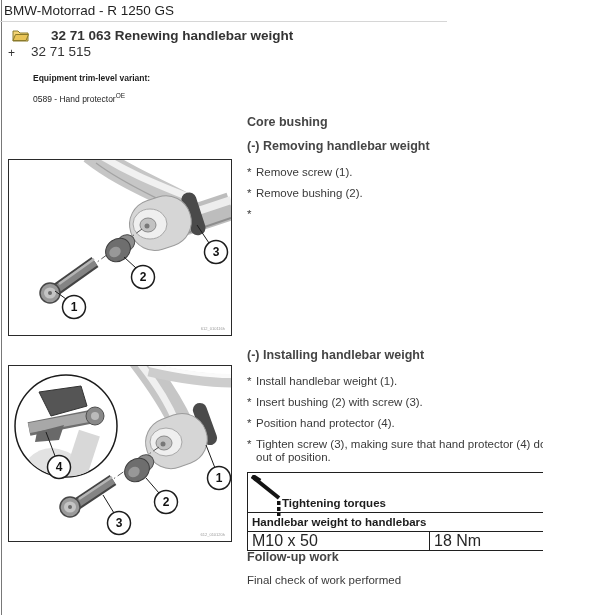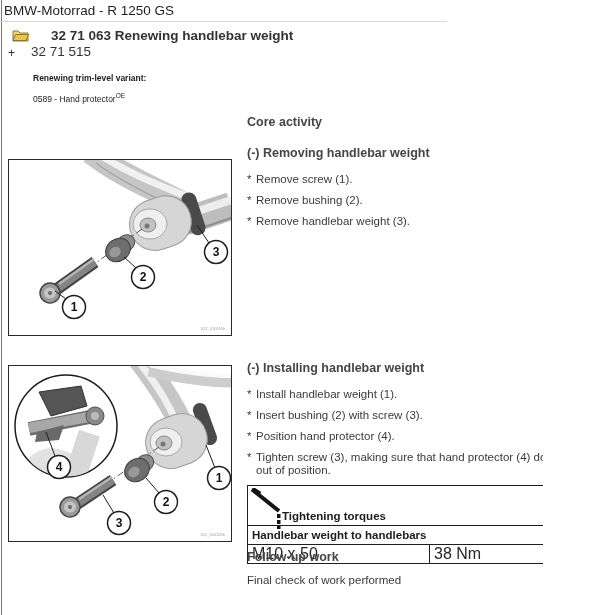--- a/index.html
+++ b/index.html
@@ -20,21 +20,21 @@
 
   .figure { position:absolute; left:8px; width:222px; height:175px; border:1px solid #2a2a2a; background:#fff; }
   .fig1 { top:159px; }
   .fig2 { top:365px; }
 
   .section { position:absolute; left:247px; width:358px; color:#3c3c3c; }
   .sec-removing  { top:115px; }
   .sec-installing{ top:344px; }
   .sec-followup  { top:550px; }
   .h1 { font-size:12.5px; font-weight:bold; color:#454545; margin:0 0 10px 0; }
-  .h2 { font-size:12.5px; font-weight:bold; color:#454545; margin:17px 0 13px 0; }
+  .h2 { font-size:12.5px; font-weight:bold; color:#454545; margin:4px 0 13px 0; }
   .step { display:flex; font-size:11.5px; color:#3a3a3a; line-height:13px; margin-bottom:8px; }
   .step .bullet { width:9px; flex:none; }
   .body-text { font-size:11.5px; color:#3a3a3a; }
 
   .torque-box { margin-top:1px; width:353px; border:1px solid #1f1f1f; background:#fff; }
   .tq-head  { position:relative; height:39px; }
   .tq-head svg { position:absolute; left:3px; top:2px; }
   .tq-title { position:absolute; left:34px; bottom:3px; font-size:11.5px; font-weight:bold; color:#1c1c1c; }
   .tq-sub   { border-top:1px solid #1f1f1f; height:18px; line-height:18px; padding-left:4px;
               font-size:11.5px; font-weight:bold; color:#1c1c1c; }
@@ -62,21 +62,21 @@
     <svg width="17" height="13" viewBox="0 0 17 13">
       <path d="M1,2 h5 l2,2 h8 v8 h-15 z" fill="#f4d476" stroke="#8a7a2a" stroke-width="1"></path>
       <path d="M3.5,5.5 h13 l-2.5,6 h-13 z" fill="#e9c457" stroke="#8a7a2a" stroke-width="1"></path>
     </svg>
     <span class="proc-title">32 71 063 Renewing handlebar weight</span>
   </div>
 
   <span class="plus">+</span>
   <span class="sub-code">32 71 515</span>
 
-  <div class="equip-label">Renewing trim-level variant:</div>
+  <div class="equip-label">Equipment trim-level variant:</div>
   <div class="equip-value">
     <span>0589 - Hand protector</span><sup>OE</sup>
   </div>
 
   <div class="figure fig1">
     <svg width="222" height="175" viewBox="0 0 222 175">
 
       <g>
         <path d="M82,-8 C115,18 150,30 178,46" stroke="#c6c6c6" stroke-width="24" fill="none"></path>
         <path d="M80,-12 C115,12 152,26 182,38" stroke="#f1f1f1" stroke-width="7" fill="none"></path>
@@ -202,33 +202,32 @@
       <g>
         <line class="leader" x1="105" y1="147" x2="94" y2="129"></line>
         <circle class="callout-circle" cx="110" cy="157" r="11.5"></circle>
         <text class="callout-num" x="110" y="161">3</text>
       </g>
       <text class="wmark" x="216" y="170">612_010120h</text>
     </svg>
   </div>
 
   <div class="section sec-removing">
-    <div class="h1">Core activity</div>
+    <div class="h1">Core bushing</div>
     <div class="h2">(-) Removing handlebar weight</div>
     <div class="step">
       <span class="bullet">*</span>
       <span>Remove screw (1).</span>
     </div>
     <div class="step">
       <span class="bullet">*</span>
       <span>Remove bushing (2).</span>
     </div>
     <div class="step">
       <span class="bullet">*</span>
-      <span>Remove handlebar weight (3).</span>
     </div>
   </div>
 
   <div class="section sec-installing">
     <div class="h2">(-) Installing handlebar weight</div>
     <div class="step">
       <span class="bullet">*</span>
       <span>Install handlebar weight (1).</span>
     </div>
     <div class="step">
@@ -251,21 +250,21 @@
           <path d="M3,3 L28,23" stroke="#141414" stroke-width="4"></path>
           <rect x="26" y="26" width="3.5" height="4" fill="#141414"></rect>
           <rect x="26" y="32" width="3.5" height="4" fill="#141414"></rect>
           <rect x="26" y="38" width="3.5" height="3" fill="#141414"></rect>
         </svg>
         <span class="tq-title">Tightening torques</span>
       </div>
       <div class="tq-sub">Handlebar weight to handlebars</div>
       <div class="tq-row">
         <span class="tq-c1">M10 x 50</span>
-        <span class="tq-c2">38 Nm</span>
+        <span class="tq-c2">18 Nm</span>
         <span class="tq-c3"></span>
       </div>
     </div>
   </div>
 
   <div class="section sec-followup">
     <div class="h1">Follow-up work</div>
     <div class="body-text">Final check of work performed</div>
   </div>
 

